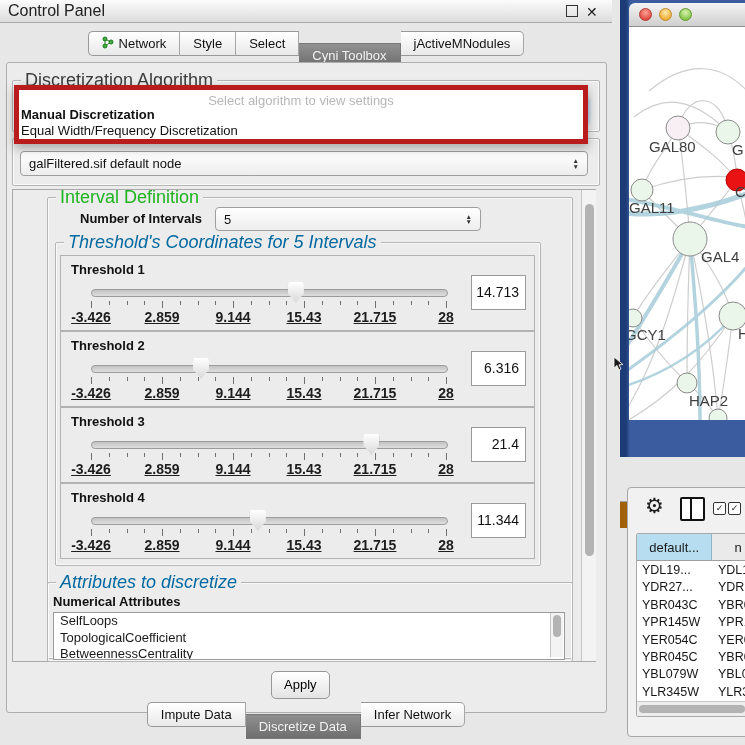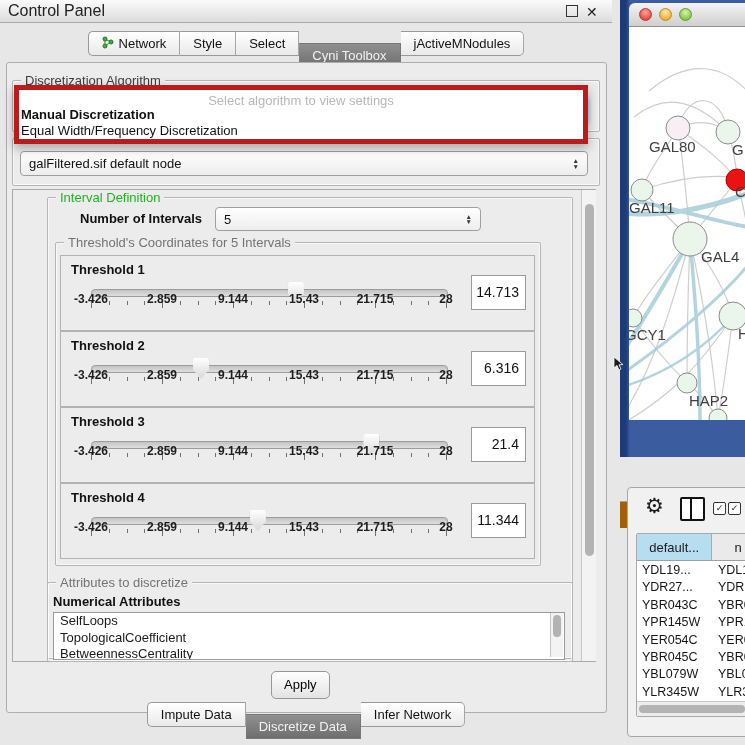--- a/index.html
+++ b/index.html
@@ -15,44 +15,44 @@
   .tabrow{display:flex;justify-content:center;align-items:flex-start;}
   .seg{display:flex;align-items:center;gap:5px;padding:0 13px;height:23px;font-size:13px;color:#111;
        background:linear-gradient(#ffffff,#e9e9e9);border-top:1px solid #999;border-bottom:1px solid #999;
        border-right:1px solid #a6a6a6;cursor:default;white-space:nowrap;}
   .seg:first-child{border-left:1px solid #999;border-radius:5px 0 0 5px;}
   .seg:last-child{border-radius:0 5px 5px 0;}
   .seg.sel{background:linear-gradient(#909090,#6e6e6e);color:#f2f2f2;border-color:#777;margin-top:12px;}
   .cp-panel{left:6px;top:62px;width:599px;height:649px;background:#ececec;border:1px solid #adadad;border-radius:3px;}
   
   .group{position:absolute;border:1px solid #b5b5b5;border-radius:2px;box-shadow:inset 0 0 0 1px rgba(255,255,255,.7);}
-  .gtitle{position:absolute;top:-8px;left:8px;background:#ececec;padding:0 4px;font-size:13px;line-height:15px;}
+  .gtitle{position:absolute;top:-8px;left:8px;background:#ececec;padding:0 4px;font-size:18px;line-height:15px;}
   .t-green{color:#1fb41f;}
-  .t-blue{color:#737373;}
+  .t-blue{color:#0369a1;font-style:italic;}
   .t-dark{color:#3c3c3c;}
   
   .combo{position:absolute;background:linear-gradient(#ffffff,#ededed);border:1px solid #9f9f9f;border-radius:4px;
          display:flex;align-items:center;padding:0 8px;box-sizing:border-box;font-size:13px;}
   .stepper{margin-left:auto;display:flex;flex-direction:column;font-size:6.5px;line-height:5.5px;color:#333;}
   .focus-combo{position:absolute;background:#fff;border:2px solid #85aede;border-radius:5px;
                box-shadow:0 0 4px 1px #9cc0e8;box-sizing:border-box;}
   
   .popup{position:absolute;background:#fff;border:5px solid #b91c1c;box-shadow:0 4px 10px rgba(0,0,0,.3);z-index:20;}
   .popup-hint{position:absolute;left:0;top:3px;width:100%;text-align:center;color:#b7b7b7;font-size:13px;}
   .popup-opt{position:absolute;left:2px;font-size:13px;white-space:nowrap;}
   
   .thr-panel{position:absolute;left:60px;width:473px;height:74px;background:#ececec;border:1px solid #b2b2b2;}
   .thr-label{position:absolute;left:10px;top:6px;font-weight:bold;font-size:13px;}
   .track{position:absolute;left:30px;top:33px;width:355px;height:6px;border:1px solid #9c9c9c;border-radius:4px;
          background:linear-gradient(#c3c3c3,#dedede);}
   .thumb{position:absolute;top:26px;width:16px;height:21px;background:linear-gradient(#ffffff,#d8d8d8);
          clip-path:polygon(8% 0,92% 0,100% 12%,100% 55%,50% 100%,0 55%,0 12%);
          filter:drop-shadow(0 0 1px #7a7a7a);}
   .tick{position:absolute;width:1px;background:#6f6f6f;}
-  .axis-lab{position:absolute;top:36px;transform:translateX(-50%);font-size:12px;font-weight:bold;color:#1d1d1d;white-space:nowrap;}
+  .axis-lab{position:absolute;top:53px;transform:translateX(-50%);font-size:14px;font-weight:bold;color:#1d1d1d;white-space:nowrap;text-decoration:underline;}
   .valbox{position:absolute;left:410px;top:19px;width:55px;height:35px;background:#fff;border:1px solid #9a9a9a;
           box-sizing:border-box;font-size:14px;text-align:right;line-height:33px;padding-right:6px;}
   
   .sbv{position:absolute;background:#f3f3f3;border-left:1px solid #c6c6c6;}
   .sbh{position:absolute;background:#ededed;border-top:1px solid #c6c6c6;}
   .sbthumb{position:absolute;background:#b3b3b3;border-radius:5px;}
   
   .listbox{position:absolute;background:#fff;border:1px solid #9a9a9a;overflow:hidden;}
   .attr-item{height:16.5px;line-height:16.5px;padding-left:6px;font-size:13px;color:#1a1a1a;}
   

